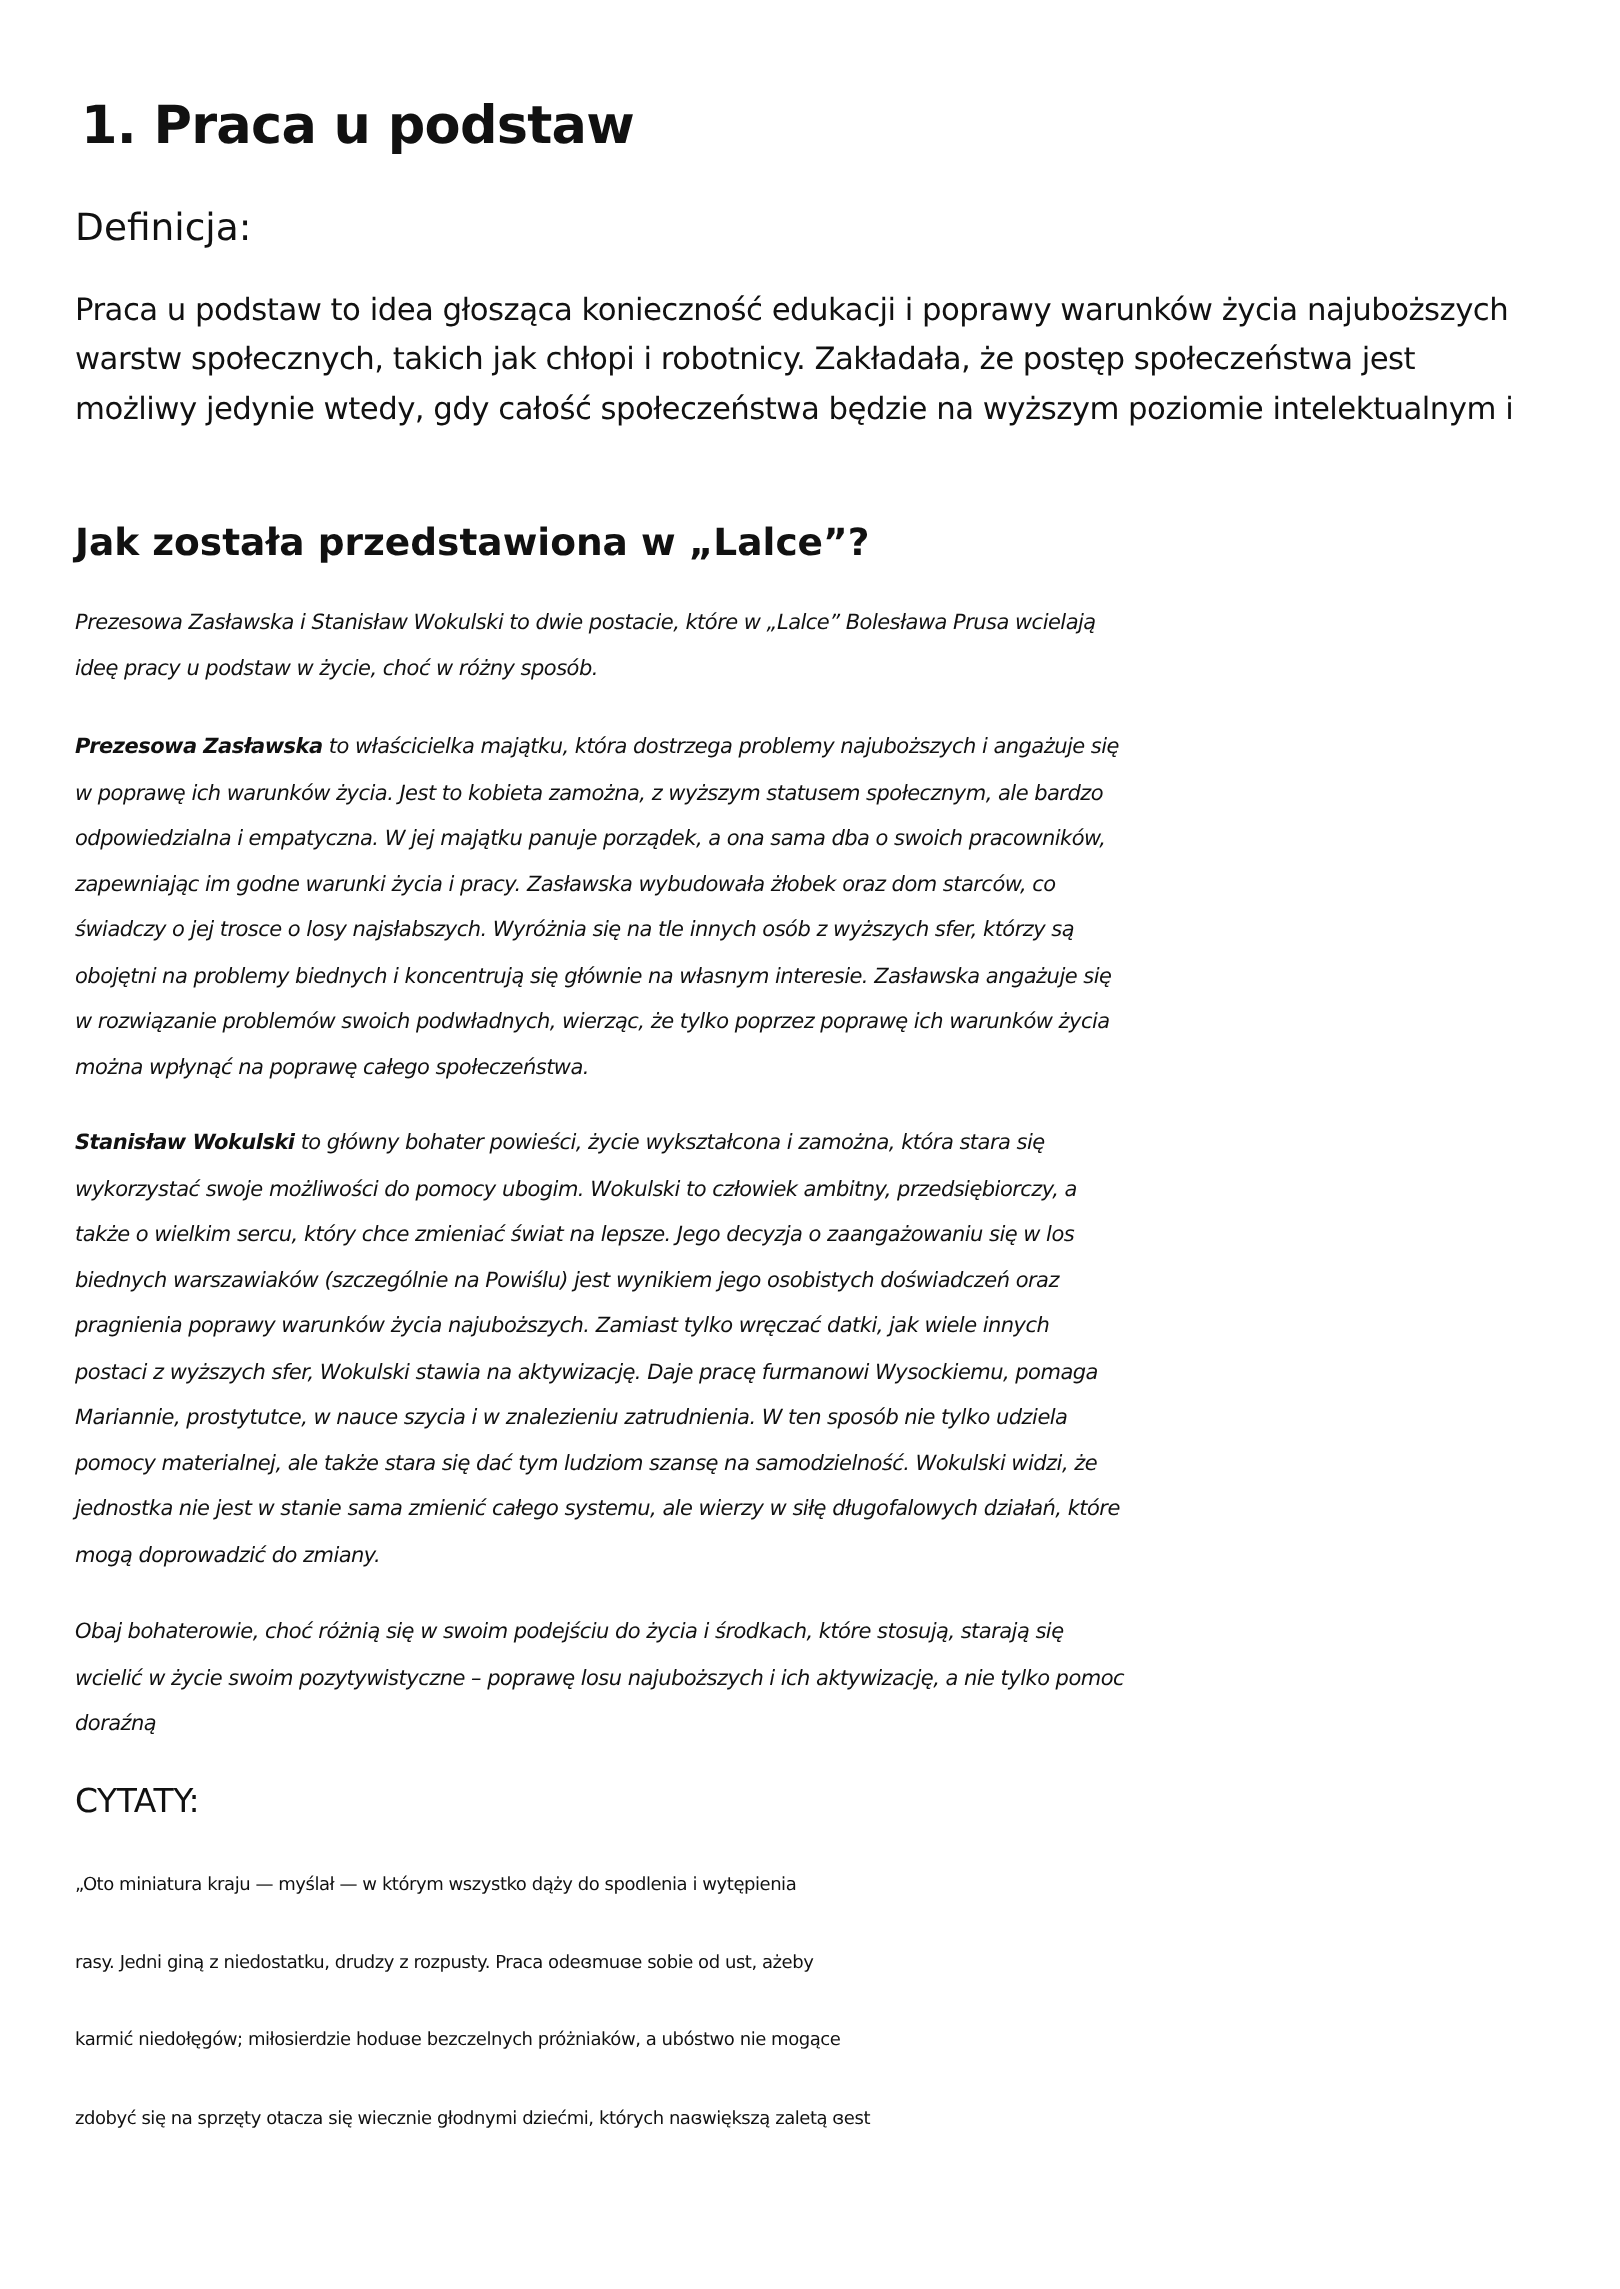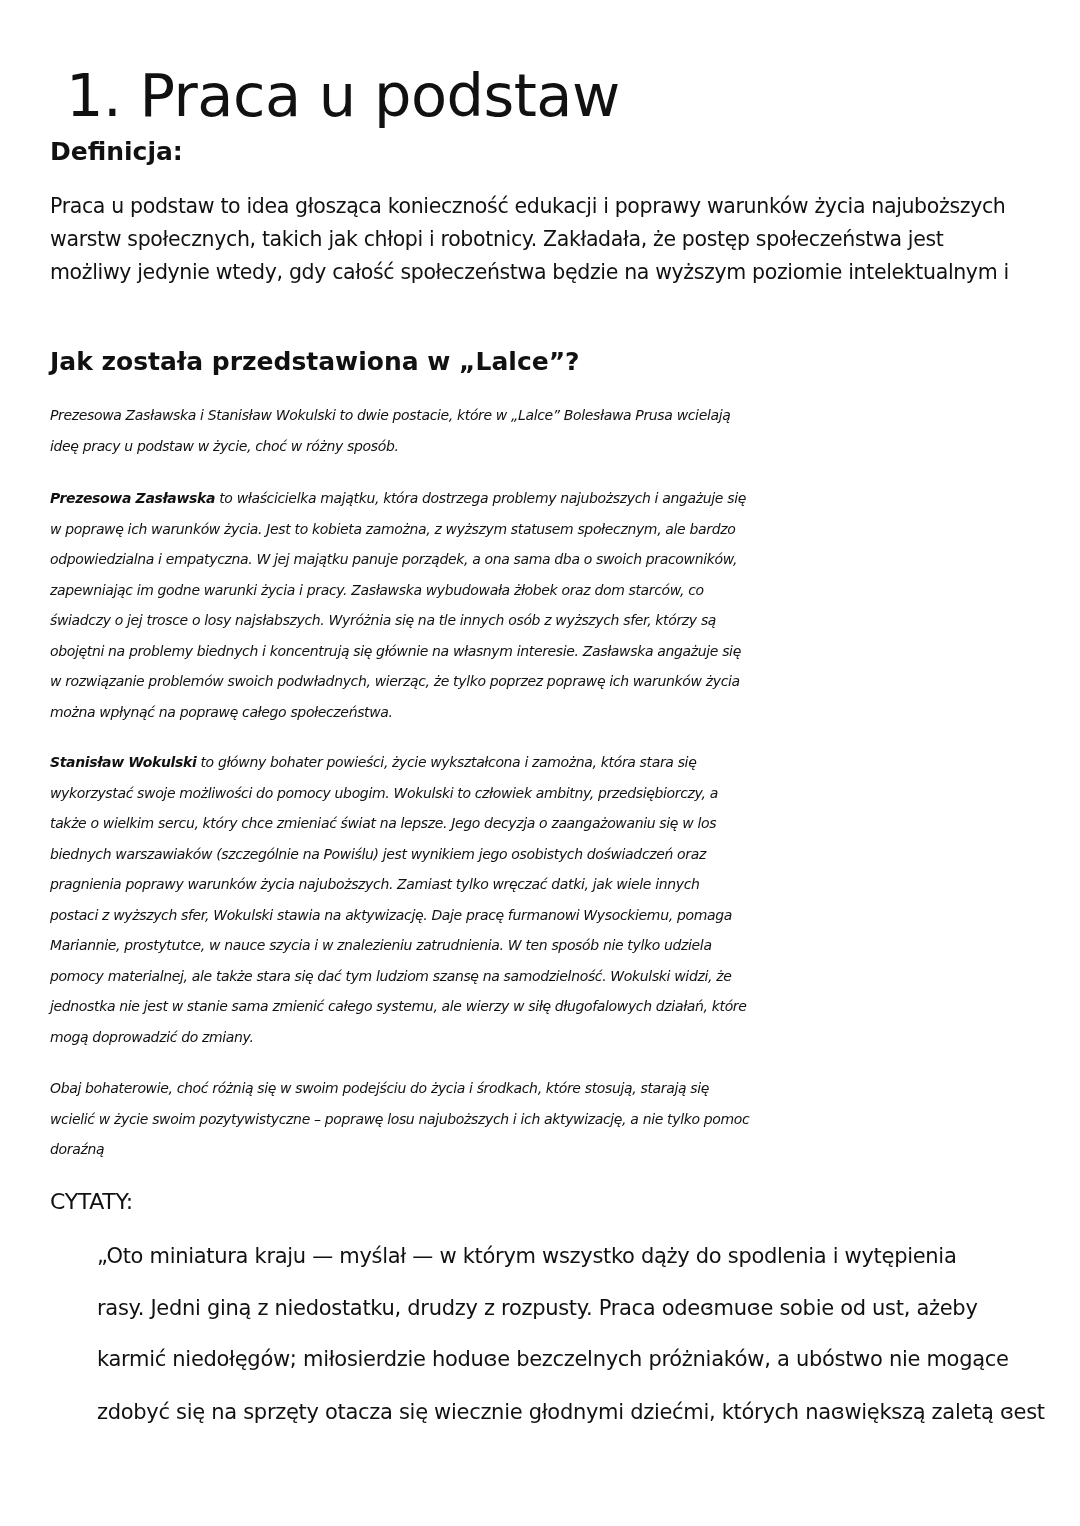--- a/index.html
+++ b/index.html
@@ -18,34 +18,34 @@
     .page {
       position: absolute;
       left: 50px;
       top: 0;
       width: 990px;
     }
     h1 {
       position: absolute;
       top: 52px;
       left: 0;
-      margin: 16px;
-      font-size: 59px;
-      font-weight: normal;
+      margin: 4px;
+      font-size: 35px;
+      font-weight: bold;
       letter-spacing: -0.5px;
       line-height: 56px;
       white-space: nowrap;
     }
     h2.def {
       position: absolute;
       top: 134px;
       left: 0;
       margin: 0;
       font-size: 25px;
-      font-weight: bold;
+      font-weight: normal;
       line-height: 36px;
       white-space: nowrap;
     }
     h2.how {
       position: absolute;
       top: 344px;
       left: 0;
       margin: 0;
       font-size: 25px;
       font-weight: bold;
@@ -83,25 +83,24 @@
       top: 1189px;
       left: 0;
       font-size: 22px;
       line-height: 26px;
       letter-spacing: -0.3px;
       white-space: nowrap;
     }
     .quote {
       position: absolute;
       left: 0;
-      font-size: 21px;
+      font-size: 12px;
       line-height: 26px;
       letter-spacing: -0.3px;
       white-space: nowrap;
-      margin-left: 47px;
     }
     .q0 { top: 1243px; }
     .q1 { top: 1295px; }
     .q2 { top: 1346px; }
     .q3 { top: 1399px; }
     b { font-weight: bold; }
   </style>
 </head>
 <body>
 

